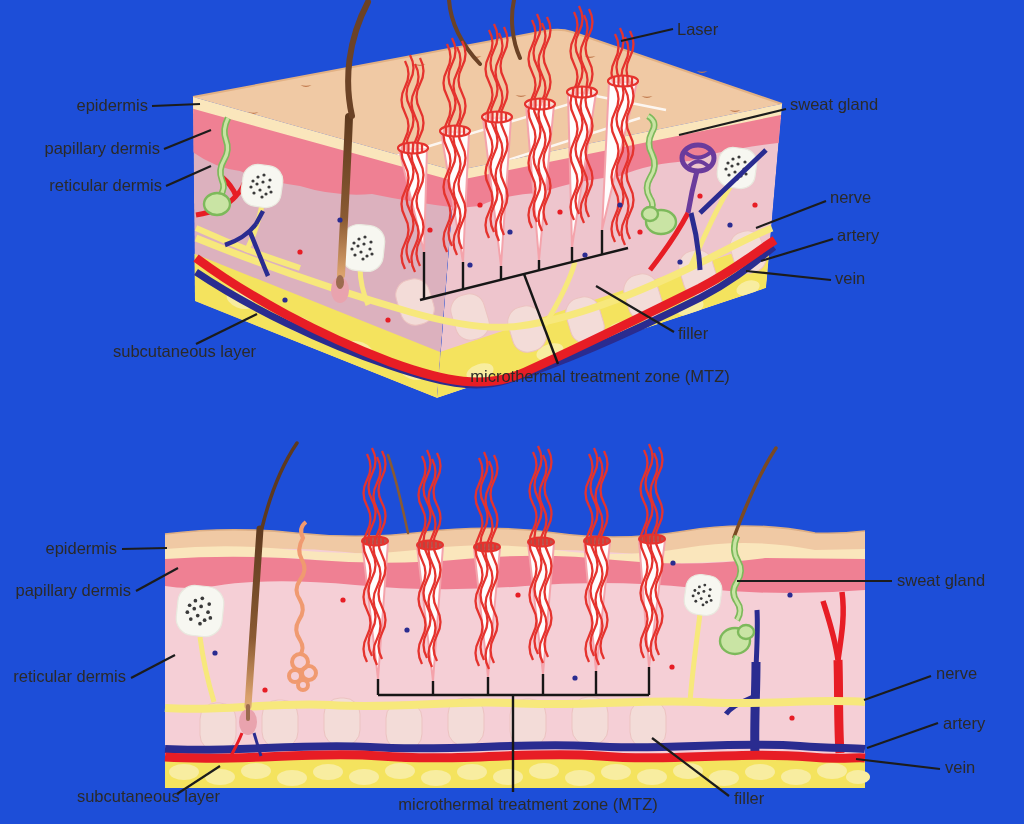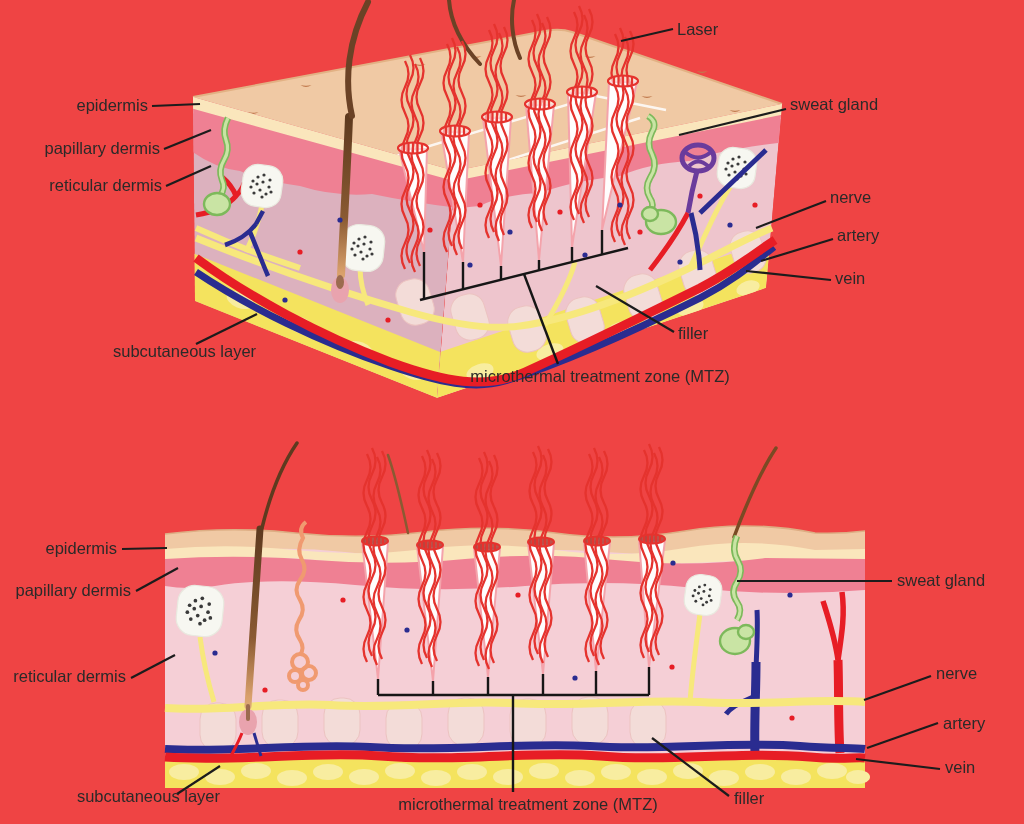--- a/index.html
+++ b/index.html
@@ -6,21 +6,21 @@
     --laser-red:#e5332e; --artery-red:#e71d25; --vein-blue:#2a2c90;
     --nerve-yellow:#f7e87c; --subcut-yellow:#f4e35e; --fat-yellow:#f8eda0;
     --skin-tan:#f0c9a4; --epidermis-cream:#fae6bc; --papillary-pink:#ef8093;
     --dermis-pink:#f5cfd6; --dermis-pink-front:#eec5cd; --dermis-mauve:#dcb1be;
     --filler-pink:#f3dcd8; --cone-pink:#f4a3ab; --gland-green:#c9e4a4;
     --gland-green-dark:#7db95b; --gland-purple:#6a3b9c; --gland-orange:#f09a70;
     --hair-brown-dark:#5e3a1f; --hair-brown-light:#d9a06b; --bulb-pink:#e9a3ae;
     --ink:#2b2a29;
   }
   html,body{margin:0;padding:0;background:#fff;}
-  .stage{width:1024px;height:824px;margin:0 auto;background:#ef4444;}
+  .stage{width:1024px;height:824px;margin:0 auto;background:#1d4ed8;}
   svg{display:block;}
   .lbl{font-family:"Liberation Sans",sans-serif;font-size:16.5px;fill:var(--ink);}
   .leader{stroke:#1c1c1c;stroke-width:2.2;fill:none;}
   .f-tan{fill:var(--skin-tan);} .f-cream{fill:var(--epidermis-cream);}
   .f-pink{fill:var(--papillary-pink);} .f-derm{fill:var(--dermis-pink);}
   .f-dermF{fill:var(--dermis-pink-front);} .f-dermL{fill:var(--dermis-mauve);}
   .f-sub{fill:var(--subcut-yellow);} .f-fat{fill:var(--fat-yellow);stroke:none;}
   .s-art{stroke:var(--artery-red);fill:none;} .s-vein{stroke:var(--vein-blue);fill:none;}
   .s-nerve{stroke:var(--nerve-yellow);fill:none;} .s-laser{stroke:var(--laser-red);fill:none;}
   .f-filler{fill:var(--filler-pink);stroke:#ecc3c1;stroke-width:1;}

